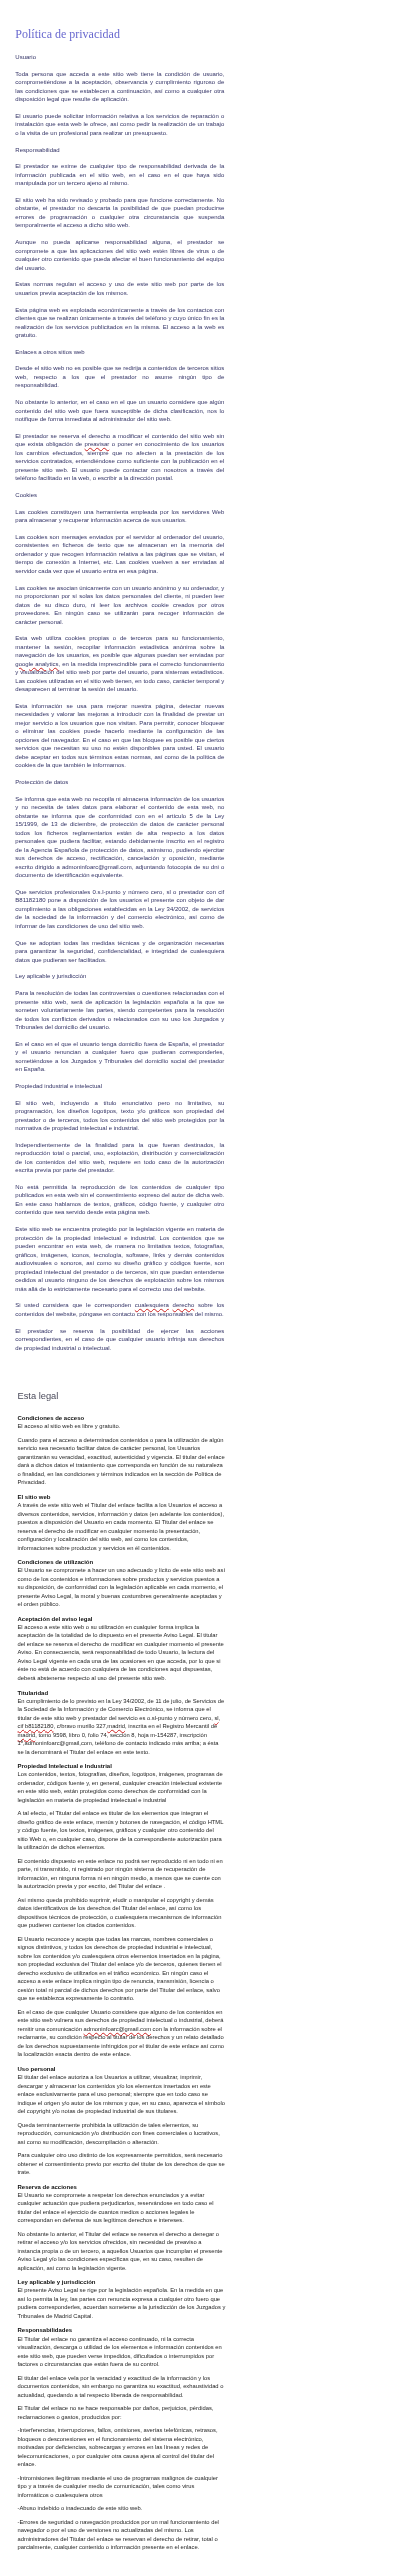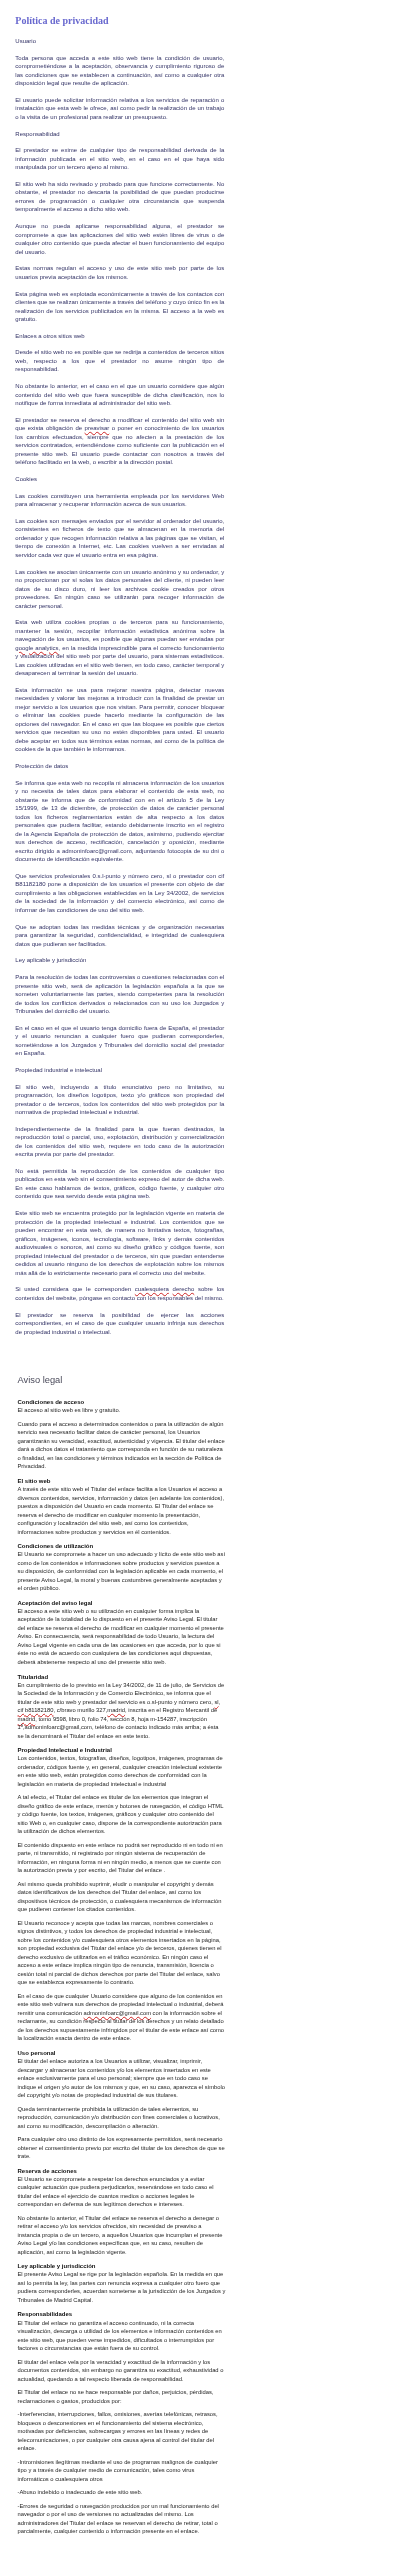--- a/index.html
+++ b/index.html
@@ -17,24 +17,24 @@
     font-family:"Liberation Sans",sans-serif;
   }
   
   .privacy{
     padding:11px 0 0 15.3px;
     width:209px;
     color:var(--privacy_text_color);
   }
   .privacy-title{
     font-family:"Liberation Serif",serif;
-    font-weight:bold;
-    font-size:10px;
+    font-weight:normal;
+    font-size:12px;
     color:var(--privacy_title_color);
-    margin:4px 0 11px 0;
+    margin:16px 0 11px 0;
   }
   .privacy-body p{
     font-size:6px;
     line-height:8.5px;
     text-align:justify;
     margin:0 0 8.2px 0;
   }
   
   .legal{
     padding:0 0 0 17.5px;
@@ -105,21 +105,21 @@
         <p class="p">El sitio web, incluyendo a título enunciativo pero no limitativo, su programación, los diseños logotipos, texto y/o gráficos son propiedad del prestador o de terceros, todos los contenidos del sitio web protegidos por la normativa de propiedad intelectual e industrial.</p>
         <p class="p">Independientemente de la finalidad para la que fueran destinados, la reproducción total o parcial, uso, explotación, distribución y comercialización de los contenidos del sitio web, requiere en todo caso de la autorización escrita previa por parte del prestador.</p>
         <p class="p">No está permitida la reproducción de los contenidos de cualquier tipo publicados en esta web sin el consentimiento expreso del autor de dicha web. En este caso hablamos de textos, gráficos, código fuente, y cualquier otro contenido que sea servido desde esta página web.</p>
         <p class="p">Este sitio web se encuentra protegido por la legislación vigente en materia de protección de la propiedad intelectual e industrial. Los contenidos que se pueden encontrar en esta web, de manera no limitativa textos, fotografías, gráficos, imágenes, iconos, tecnología, software, links y demás contenidos audiovisuales o sonoros, así como su diseño gráfico y códigos fuente, son propiedad intelectual del prestador o de terceros, sin que puedan entenderse cedidos al usuario ninguno de los derechos de explotación sobre los mismos más allá de lo estrictamente necesario para el correcto uso del website.</p>
         <p class="p">Si usted considera que le corresponden <span class="squiggle">cualesquiera</span> <span class="squiggle">derecho</span> sobre los contenidos del website, póngase en contacto con los responsables del mismo.</p>
         <p class="p">El prestador se reserva la posibilidad de ejercer las acciones correspondientes, en el caso de que cualquier usuario infrinja sus derechos de propiedad industrial o intelectual.</p>
       </div>
   </section>
 
   <section class="legal">
-    <h2 class="legal-title">Aviso legal</h2>
+    <h2 class="legal-title">Esta legal</h2>
     <div class="legal-body">
         <h3 class="h">Condiciones de acceso</h3>
         <p class="p">El acceso al sitio web es libre y gratuito.</p>
         <p class="p">Cuando para el acceso a determinados contenidos o para la utilización de algún servicio sea necesario facilitar datos de carácter personal, los Usuarios garantizarán su veracidad, exactitud, autenticidad y vigencia. El titular del enlace dará a dichos datos el tratamiento  que corresponda en función de su naturaleza o finalidad, en las condiciones y términos indicados en la sección de Política de Privacidad.</p>
         <h3 class="h">El sitio web</h3>
         <p class="p">A través de este sitio web el Titular del enlace facilita a los Usuarios el acceso a diversos contenidos, servicios, información y datos (en adelante los contenidos), puestos a disposición del Usuario en cada momento. El Titular del enlace se reserva el derecho de modificar en cualquier momento la presentación, configuración y localización del sitio web, así como los contenidos, informaciones sobre productos y servicios en él contenidos.</p>
         <h3 class="h">Condiciones de utilización</h3>
         <p class="p">El Usuario se compromete a hacer un uso adecuado y lícito de este sitio web así como de los contenidos e informaciones sobre productos y servicios puestos a su disposición, de conformidad con la legislación aplicable en cada momento, el presente Aviso Legal, la moral y buenas costumbres generalmente aceptadas y el orden público.</p>
         <h3 class="h">Aceptación del aviso legal</h3>
         <p class="p">El acceso a este sitio web o su utilización en cualquier forma implica la aceptación de la totalidad de lo dispuesto en el presente Aviso Legal. El titular del enlace se reserva el derecho de modificar en cualquier momento el presente Aviso. En consecuencia, será responsabilidad de todo Usuario, la lectura del Aviso Legal vigente en cada una de las ocasiones en que acceda,  por lo que si éste no está de acuerdo con cualquiera de las condiciones aquí dispuestas, deberá abstenerse respecto al uso del presente sitio web.</p>

